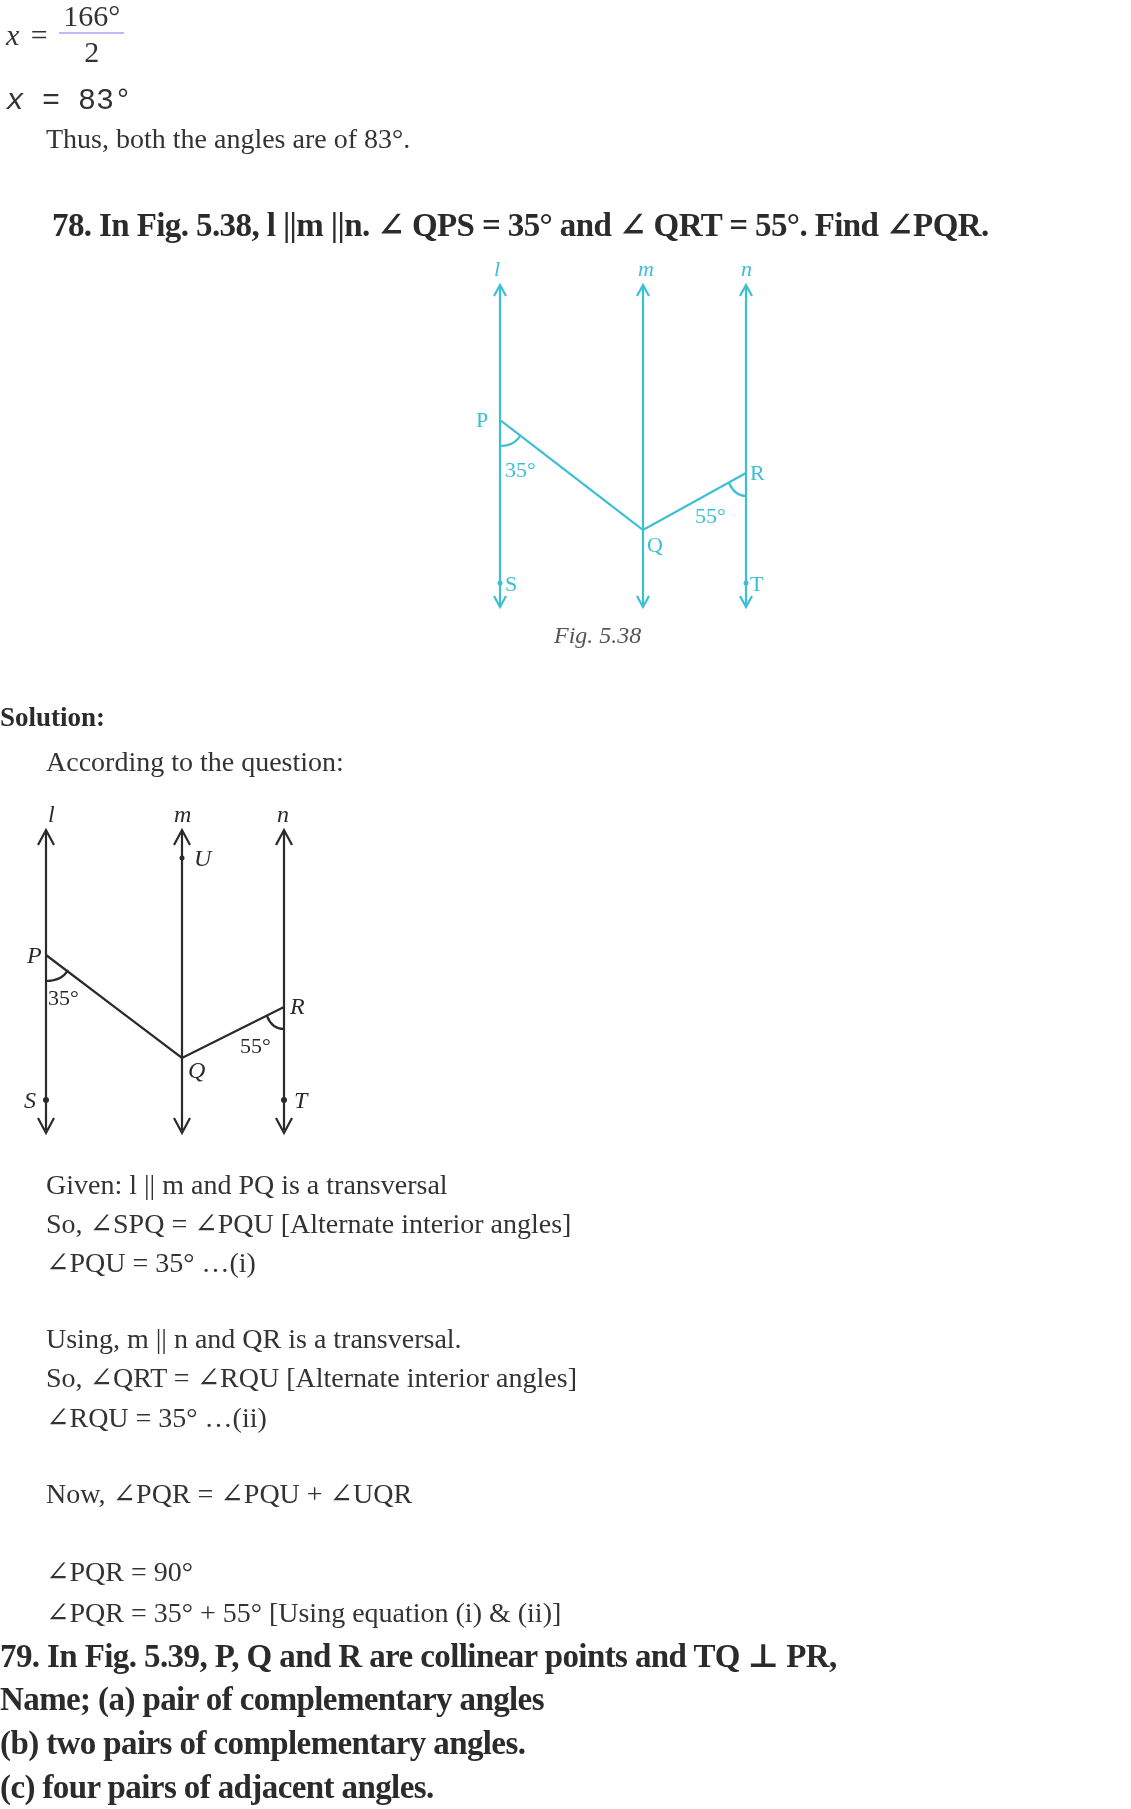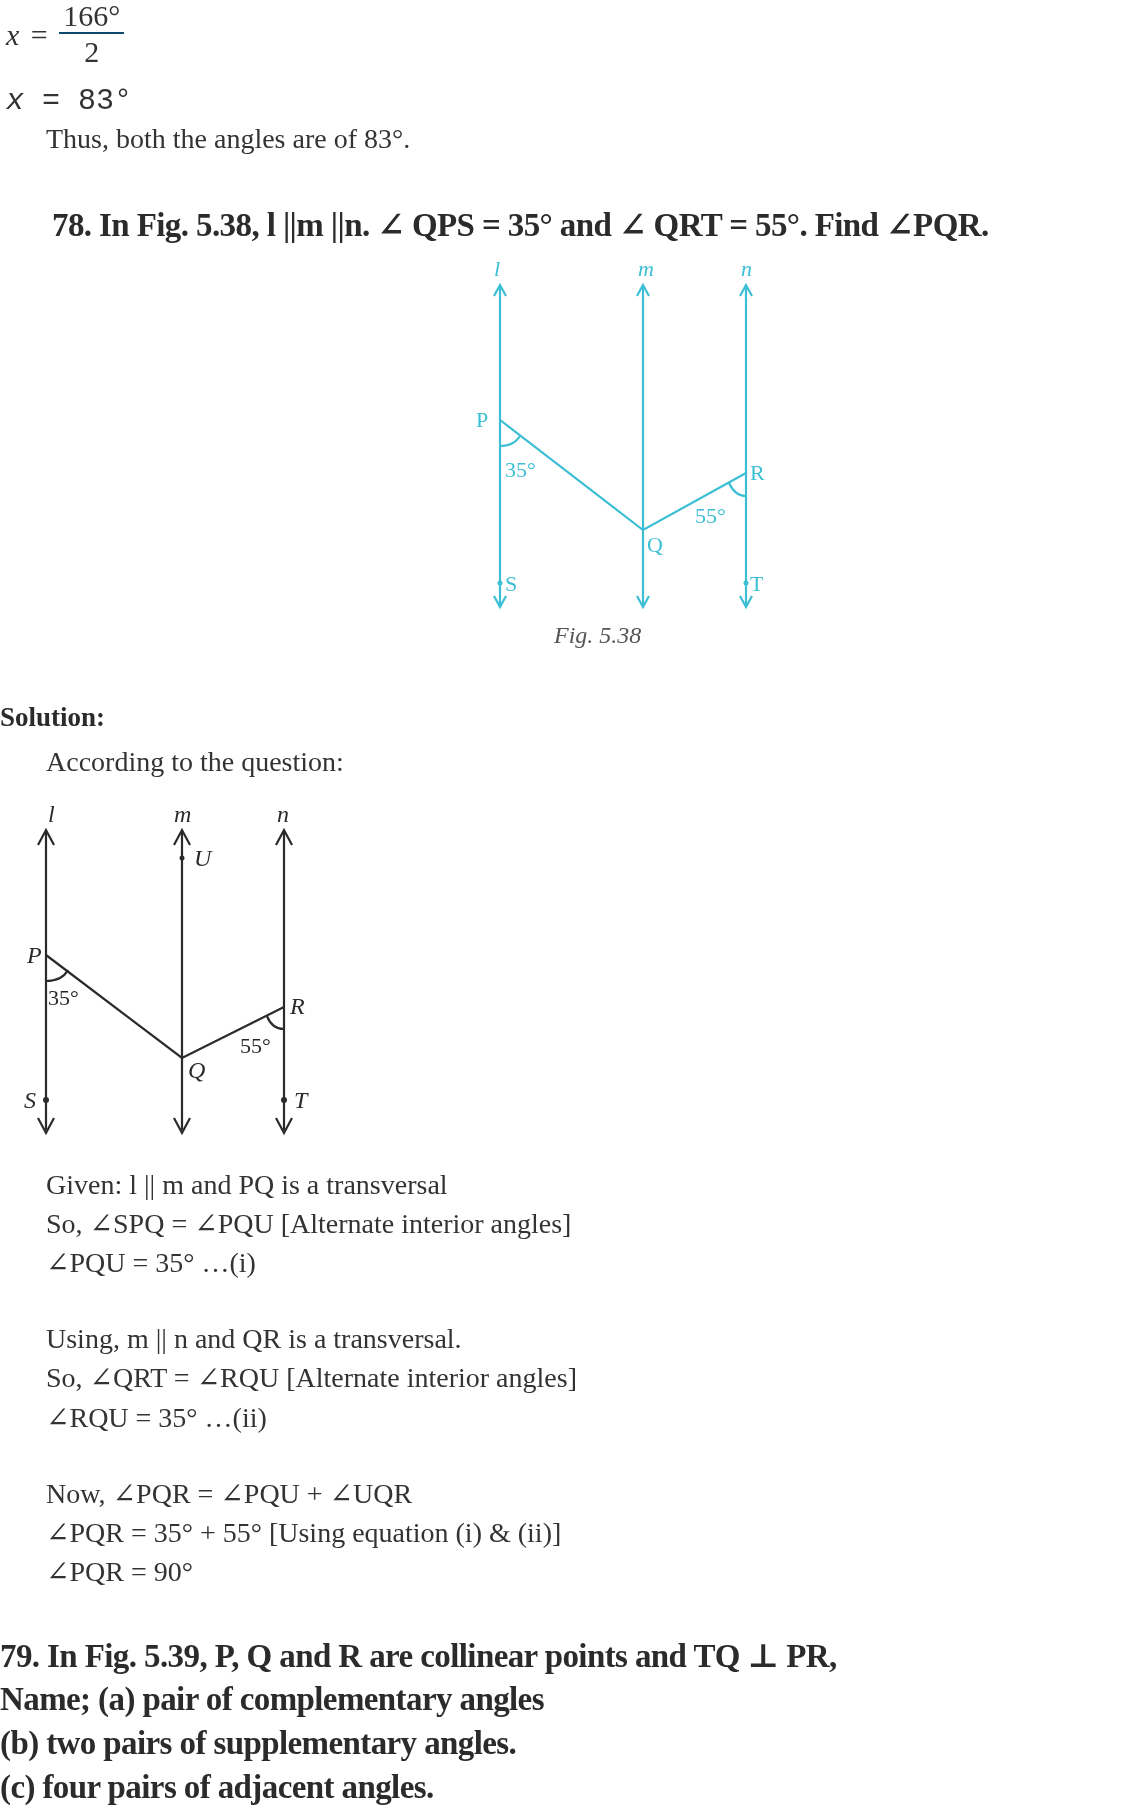--- a/index.html
+++ b/index.html
@@ -4,21 +4,21 @@
 <style>
   html, body { margin: 0; padding: 0; background: #ffffff; }
   body { width: 1131px; height: 1809px; position: relative; overflow: hidden;
          font-family: "Liberation Serif", "DejaVu Serif", serif; color: #2a2a2a; }
   .abs { position: absolute; white-space: nowrap; }
   .txt { font-size: 28px; line-height: 34px; color: #333; margin-left: 46px; }
   .q { font-size: 33px; font-weight: bold; color: #2b2b2b; letter-spacing: -0.6px; }
   .sol { font-size: 27px; font-weight: bold; color: #2b2b2b; }
   .math { font-size: 30px; color: #333; }
   .frac { display: inline-block; vertical-align: middle; text-align: center; }
-  .frac .num { display: block; padding: 0 4px; border-bottom: 2px solid #0c4a6e; line-height: 32px; }
+  .frac .num { display: block; padding: 0 4px; border-bottom: 2px solid #c4b5fd; line-height: 32px; }
   .frac .den { display: block; line-height: 36px; }
   svg text { font-family: "Liberation Serif", serif; }
 </style>
 </head>
 <body>
 
 <div class="abs math" style="left:6px; top:0px;">
   <span style="display:inline-block; vertical-align:middle; font-style:italic;">x</span>
   <span style="display:inline-block; vertical-align:middle; margin:0 4px;">=</span>
   <span class="frac">
@@ -106,19 +106,19 @@
 
 <div class="abs txt" style="left:0px; top:1168px;">Given: l || m and PQ is a transversal</div>
 <div class="abs txt" style="left:0px; top:1207px;">So, ∠SPQ = ∠PQU [Alternate interior angles]</div>
 <div class="abs txt" style="left:0px; top:1246px;">∠PQU = 35° …(i)</div>
 
 <div class="abs txt" style="left:0px; top:1322px;">Using, m || n and QR is a transversal.</div>
 <div class="abs txt" style="left:0px; top:1361px;">So, ∠QRT = ∠RQU [Alternate interior angles]</div>
 <div class="abs txt" style="left:0px; top:1401px;">∠RQU = 35° …(ii)</div>
 
 <div class="abs txt" style="left:0px; top:1477px;">Now, ∠PQR = ∠PQU + ∠UQR</div>
-<div class="abs txt" style="left:0px; top:1516px;">∠PQR = 35° + 55° [Using equation (i) &amp; (ii)]</div>
+<div class="abs txt" style="left:0px; top:1596px;">∠PQR = 35° + 55° [Using equation (i) &amp; (ii)]</div>
 <div class="abs txt" style="left:0px; top:1555px;">∠PQR = 90°</div>
 
 <div class="abs q" style="left:0px; top:1636px;">79. In Fig. 5.39, P, Q and R are collinear points and TQ ⊥ PR,</div>
 <div class="abs q" style="left:0px; top:1681px;">Name; (a) pair of complementary angles</div>
-<div class="abs q" style="left:0px; top:1725px;">(b) two pairs of supplementary angles.</div>
+<div class="abs q" style="left:0px; top:1725px;">(b) two pairs of complementary angles.</div>
 <div class="abs q" style="left:0px; top:1769px;">(c) four pairs of adjacent angles.</div>
 
 </body></html>

